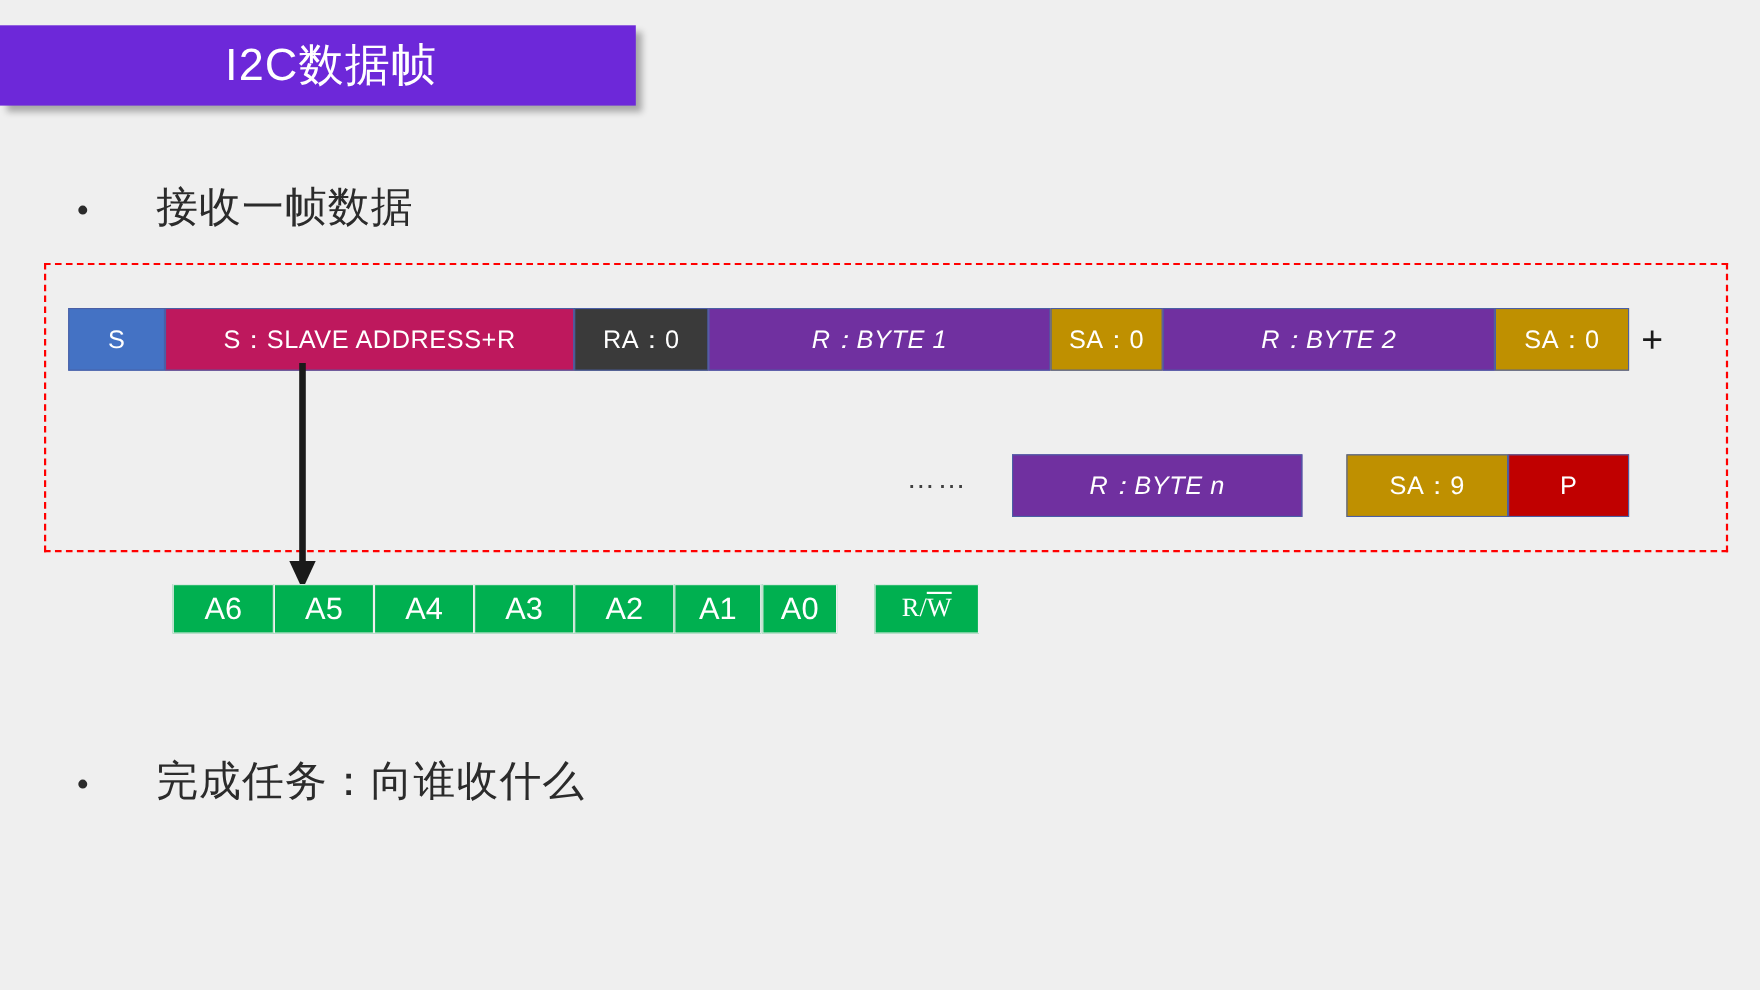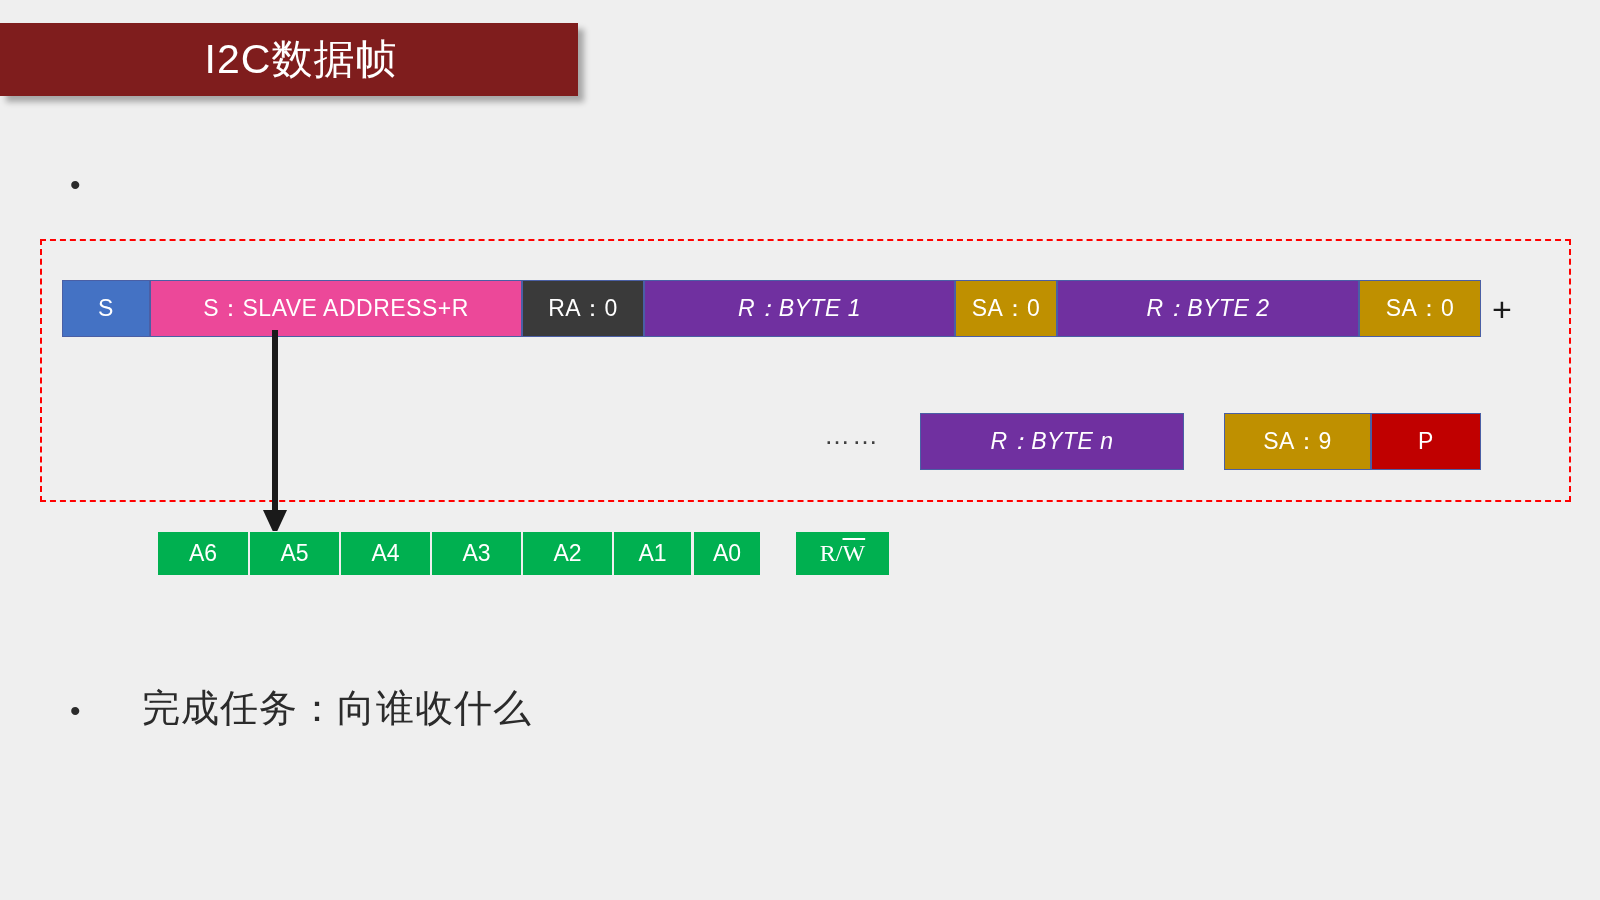--- a/index.html
+++ b/index.html
@@ -15,21 +15,21 @@
     position: relative;
   }
 
   
   #title-bar {
     position: absolute;
     left: 0;
     top: 23px;
     width: 578px;
     height: 73px;
-    background: #7f1d1d;
+    background: #6d28d9;
     box-shadow: 6px 6px 6px rgba(0,0,0,0.30);
     display: flex;
     align-items: center;
     justify-content: center;
   }
   #title-text {
     color: #FFFFFF;
     font-size: 41px;
     letter-spacing: 1px;
     line-height: 1;
@@ -53,21 +53,21 @@
   }
   .bullet-text {
     font-size: 38px;
     line-height: 1;
     white-space: nowrap;
     letter-spacing: 1px;
   }
   #bullet-1 { left: 70px; top: 170px; }
   #bullet-2 { left: 70px; top: 692px; }
   #bullet-1 .bullet-text { padding-left: 38px; }
-  #bullet-2 .bullet-text { padding-left: 38px; font-family: Liberation Mono, monospace; }
+  #bullet-2 .bullet-text { padding-left: 38px; }
 
   
   #frame-outline {
     position: absolute;
     left: 40px;
     top: 239px;
     width: 1531px;
     height: 263px;
     border: 2px dashed #FF0000;
     box-sizing: border-box;
@@ -89,21 +89,21 @@
     border: 1px solid #4A5FA5;
     display: flex;
     align-items: center;
     justify-content: center;
     color: #FFFFFF;
     font-size: 23px;
     white-space: nowrap;
     letter-spacing: 0.5px;
   }
   .seg.blue   { background: #4472C4; }
-  .seg.green  { background: #ec4899; }
+  .seg.green  { background: #be185d; }
   .seg.dark   { background: #3A3A3A; text-align: right; }
   .seg.purple { background: #7030A0; font-style: italic; }
   .seg.gold   { background: #BF9000; }
   .seg.red    { background: #C00000; }
 
   
   #plus-sign {
     position: absolute;
     left: 1492px;
     top: 292px;
@@ -140,21 +140,21 @@
     height: 45px;
   }
   .bit {
     position: absolute;
     top: 0;
     height: 45px;
     box-sizing: border-box;
     border: 1px solid #EFEFEF;
     background: #00B050;
     color: #FFFFFF;
-    font-size: 23px;
+    font-size: 28px;
     display: flex;
     align-items: center;
     justify-content: center;
     white-space: nowrap;
   }
   .bit.rw {
     font-family: "Liberation Serif", serif;
     font-size: 24px;
   }
   .overline {
@@ -163,20 +163,21 @@
 </style>
 </head>
 <body>
 
 <div id="title-bar">
   <span id="title-text">I2C数据帧</span>
 </div>
 
 <div class="bullet-row" id="bullet-1">
   <span class="bullet-dot">•</span>
+  <span class="bullet-text">接收一帧数据</span>
 </div>
 
 <div id="frame-outline"></div>
 
 <div class="seg-row" id="row-1">
   <div class="seg blue" style="left:0px;width:88px">S</div>
   <div class="seg green" style="left:88px;width:372px">S：SLAVE ADDRESS+R</div>
   <div class="seg dark" style="left:460px;width:122px">RA：0</div>
   <div class="seg purple" style="left:582px;width:311px">R：BYTE 1</div>
   <div class="seg gold" style="left:893px;width:102px">SA：0</div>

